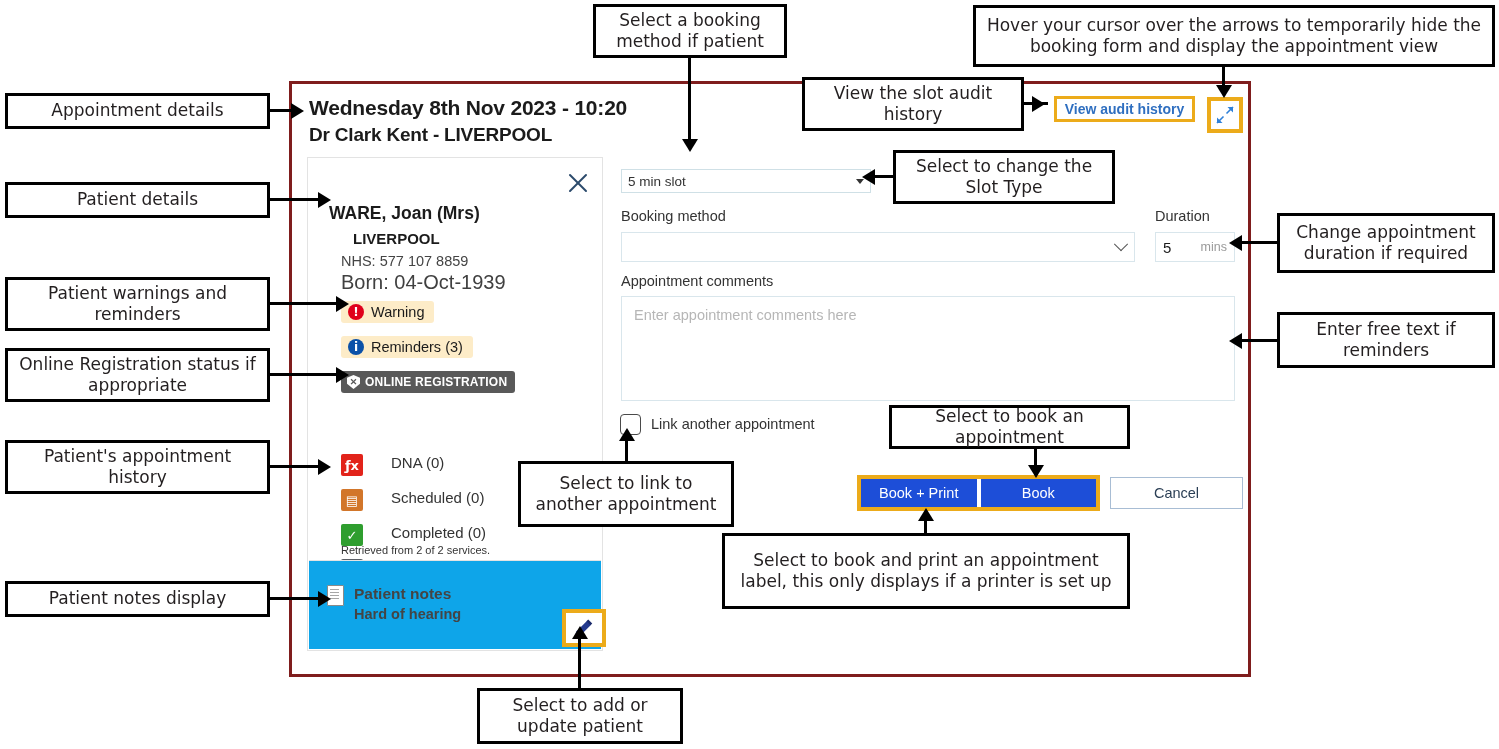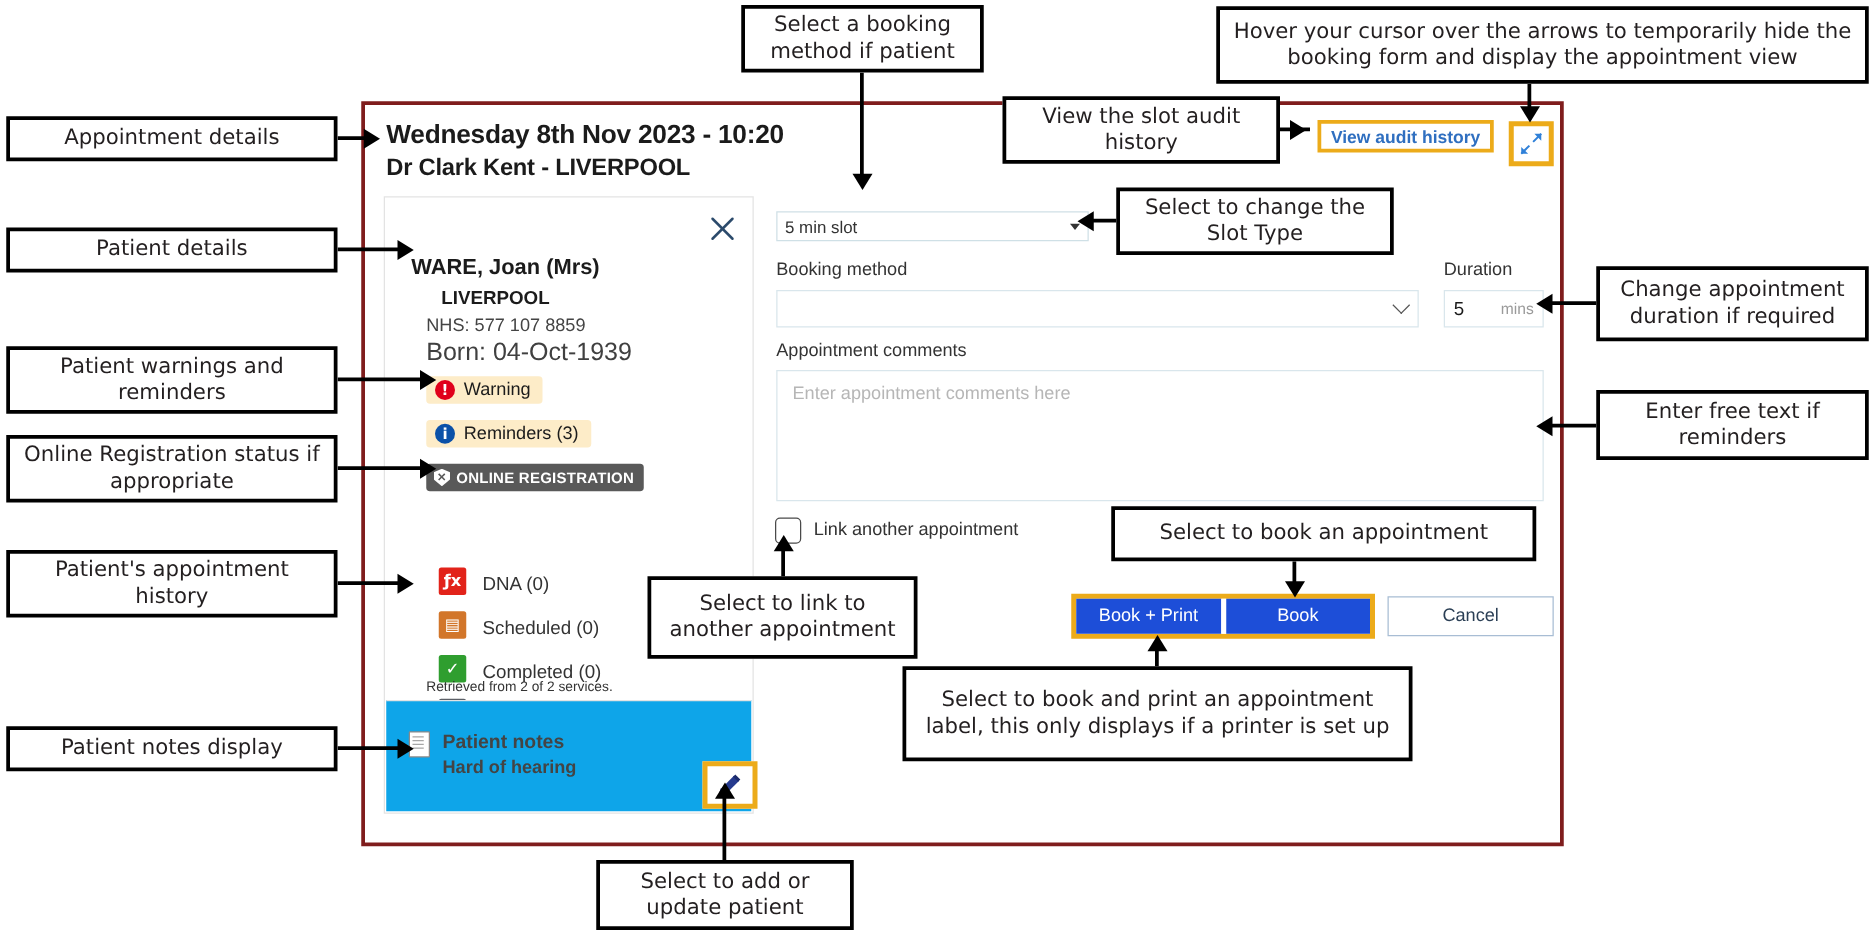--- a/index.html
+++ b/index.html
@@ -57,21 +57,21 @@
   .dot.blue{background:#0b51a8;}
 
   #online-reg{position:absolute;left:33px;top:213px;background:#595959;color:#fff;
               font-size:12px;font-weight:bold;padding:4px 8px 4px 6px;border-radius:3px;
               display:flex;align-items:center;gap:5px;letter-spacing:.2px;}
   .shield{width:13px;height:14px;background:#fff;color:#595959;
           clip-path:polygon(50% 0,100% 20%,100% 62%,50% 100%,0 62%,0 20%);
           display:flex;align-items:center;justify-content:center;
           font-size:9px;font-weight:bold;}
 
-  .hist{position:absolute;left:43px;display:flex;align-items:flex-end;gap:13px;
+  .hist{position:absolute;left:33px;display:flex;align-items:flex-start;gap:28px;
         font-size:15px;color:#333;}
   .sq{width:22px;height:22px;border-radius:2px;display:flex;align-items:center;
       justify-content:center;color:#fff;font-size:13px;font-weight:bold;
       font-family:"DejaVu Sans",sans-serif;}
   .retrieved{position:absolute;left:33px;top:386px;font-size:11px;color:#333;}
 
   #notes-section{position:absolute;left:1px;right:1px;bottom:1px;height:88px;
                  background:#0ea5e9;border-top:1px solid #e3e3e3;font-weight:bold;}
   .notes-ico{position:absolute;left:18px;top:24px;width:15px;height:19px;
              border:1.5px solid #8a8a8a;border-radius:1px;background:#fff;}
@@ -295,21 +295,21 @@
 <div class="arrow-l" style="left:1229px;top:235px"></div>
 
 <div class="callout" style="left:1277px;top:312px;width:218px;height:56px">Enter free text if reminders</div>
 <div class="leader" style="left:1238px;top:339px;width:42px;height:3px"></div>
 <div class="arrow-l" style="left:1229px;top:333px"></div>
 
 <div class="callout" style="left:518px;top:461px;width:216px;height:66px">Select to link to another appointment</div>
 <div class="leader" style="left:625px;top:437px;width:3px;height:26px"></div>
 <div class="arrow-u" style="left:619px;top:428px"></div>
 
-<div class="callout" style="left:889px;top:405px;width:340px;height:44px">Select to book an appointment</div>
+<div class="callout" style="left:889px;top:405px;width:241px;height:44px">Select to book an appointment</div>
 <div class="leader" style="left:1034px;top:449px;width:3px;height:20px"></div>
 <div class="arrow-d" style="left:1028px;top:465px"></div>
 
 <div class="callout" style="left:722px;top:533px;width:408px;height:76px">Select to book and print an appointment label, this only displays if a printer is set up</div>
 <div class="leader" style="left:924px;top:516px;width:3px;height:18px"></div>
 <div class="arrow-u" style="left:918px;top:508px"></div>
 
 <div class="callout" style="left:477px;top:688px;width:206px;height:56px">Select to add or update patient</div>
 <div class="leader" style="left:578px;top:634px;width:3px;height:55px"></div>
 <div class="arrow-u" style="left:572px;top:626px"></div>

